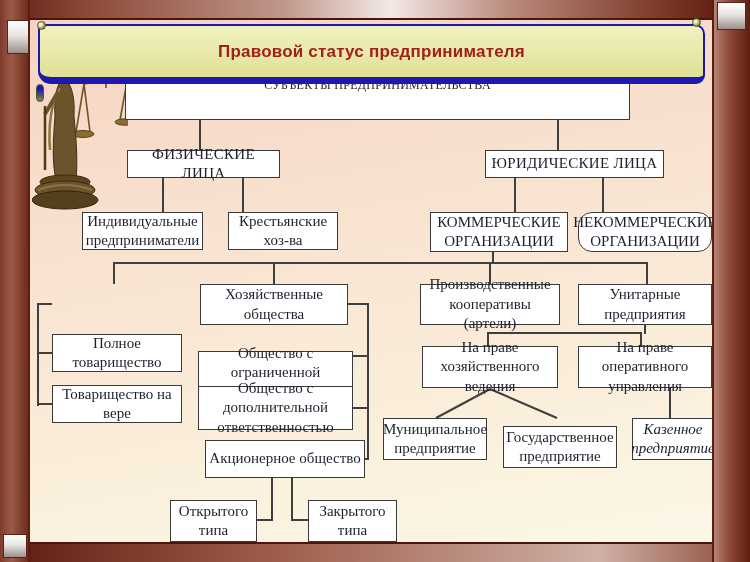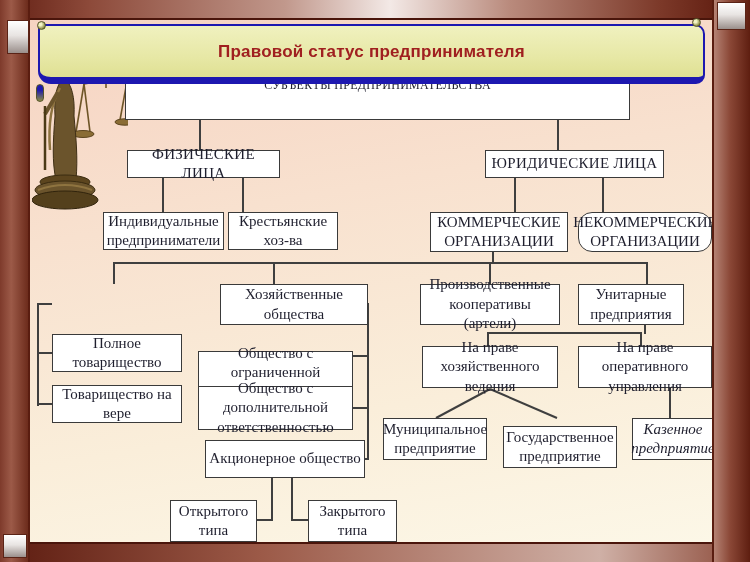--- a/index.html
+++ b/index.html
@@ -59,28 +59,28 @@
   .node{
     position:absolute;z-index:2;background:#ffffff;
     border:1px solid #3a3a3a;box-sizing:border-box;
     display:flex;align-items:center;justify-content:center;
     text-align:center;font-size:15px;line-height:1.3;color:#1f1f2e;
     white-space:pre-line;padding:1px 2px;
   }
   .n-subjects{left:125px;top:72px;width:505px;height:48px;align-items:flex-start;padding-top:5px;font-size:12px;letter-spacing:.3px;}
   .n-fiz{left:127px;top:150px;width:153px;height:28px;letter-spacing:.3px;}
   .n-jur{left:485px;top:150px;width:179px;height:28px;letter-spacing:.3px;}
-  .n-ip{left:82px;top:212px;width:121px;height:38px;margin-left:21px;}
+  .n-ip{left:82px;top:212px;width:121px;height:38px;}
   .n-krest{left:228px;top:212px;width:110px;height:38px;}
   .n-kom{left:430px;top:212px;width:138px;height:40px;}
   .n-nekom{left:578px;top:212px;width:134px;height:40px;border-radius:14px;}
   .n-tovar{left:52px;top:284px;width:125px;height:41px;}
-  .n-obsh{left:200px;top:284px;width:148px;height:41px;margin-left:20px;}
+  .n-obsh{left:200px;top:284px;width:148px;height:41px;}
   .n-koop{left:420px;top:284px;width:140px;height:41px;}
-  .n-unit{left:578px;top:284px;width:106px;height:41px;}
+  .n-unit{left:578px;top:284px;width:134px;height:41px;}
   .n-polnoe{left:52px;top:334px;width:130px;height:38px;}
   .n-vere{left:52px;top:385px;width:130px;height:38px;}
   .n-ooo{left:198px;top:351px;width:155px;height:44px;}
   .n-odo{left:198px;top:386px;width:155px;height:44px;}
   .n-ao{left:205px;top:440px;width:160px;height:38px;}
   .n-otkr{left:170px;top:500px;width:87px;height:42px;}
   .n-zakr{left:308px;top:500px;width:89px;height:42px;}
   .n-hozved{left:422px;top:346px;width:136px;height:42px;}
   .n-operupr{left:578px;top:346px;width:134px;height:42px;}
   .n-munic{left:383px;top:418px;width:104px;height:42px;}

